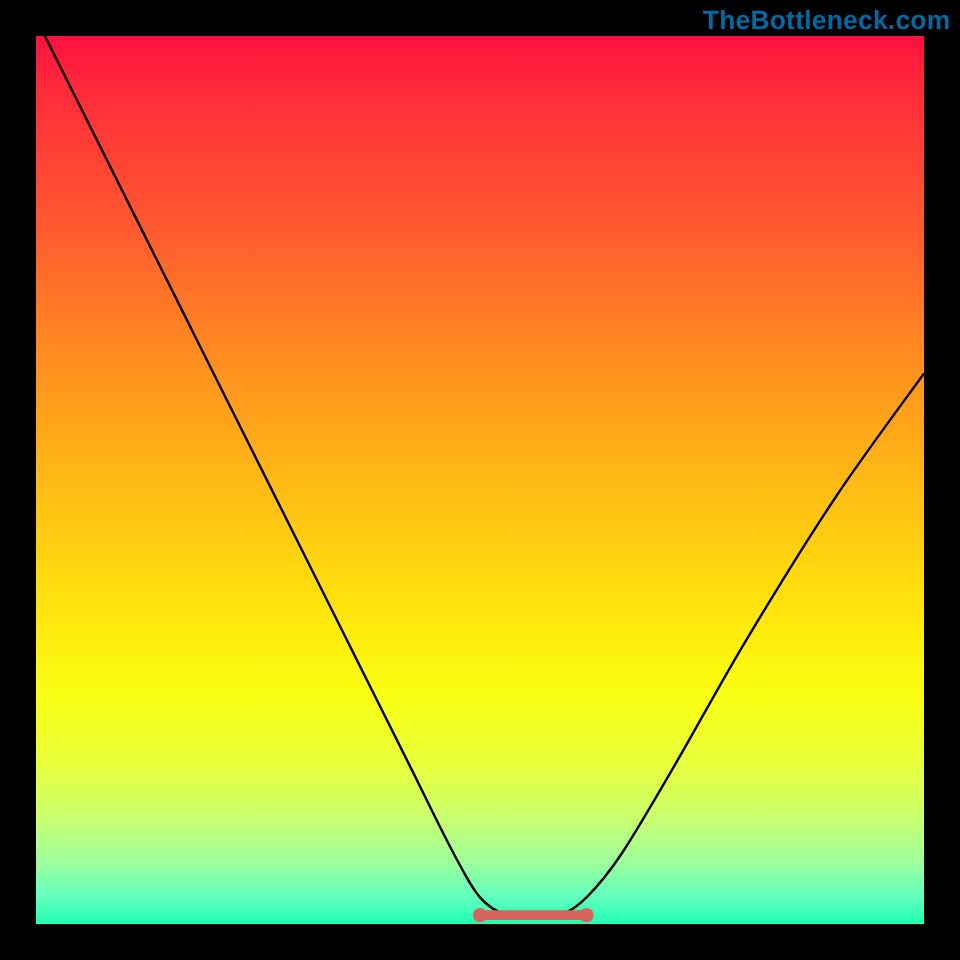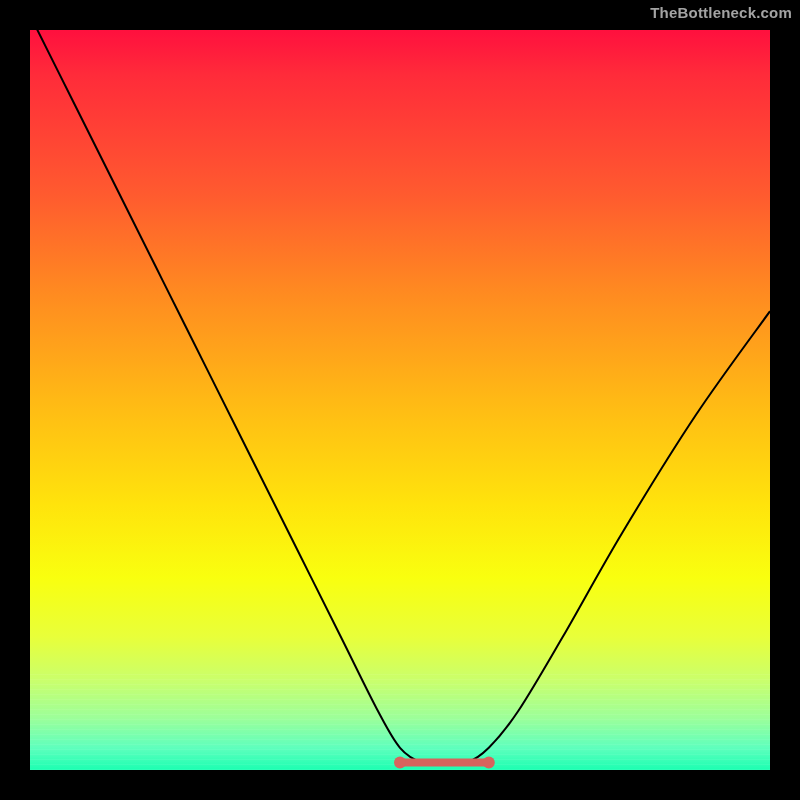--- a/index.html
+++ b/index.html
@@ -61,23 +61,23 @@
     );
     mix-blend-mode: normal;
     opacity: 0.25;
     pointer-events: none;
   }
   .watermark {
     position: absolute;
     top: 4px;
     right: 8px;
     font-family: Arial, Helvetica, sans-serif;
-    font-size: 15px;
+    font-size: 22px;
     font-weight: 600;
-    color: #a3a3a3;
+    color: #0369a1;
     letter-spacing: 0.2px;
     user-select: none;
   }
   svg.curve {
     position: absolute;
     inset: 0;
   }
   .curve path.line {
     fill: none;
     stroke: #000;

